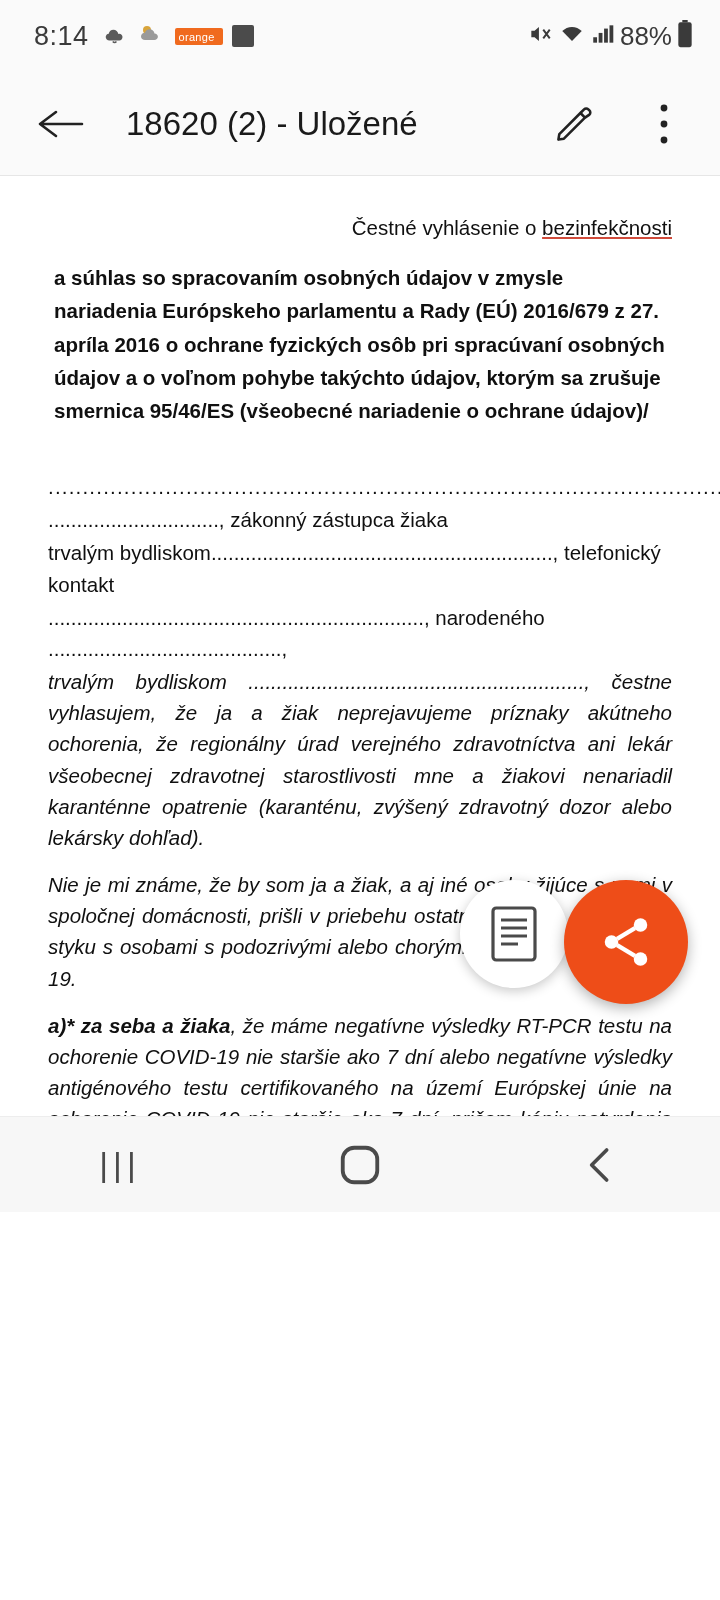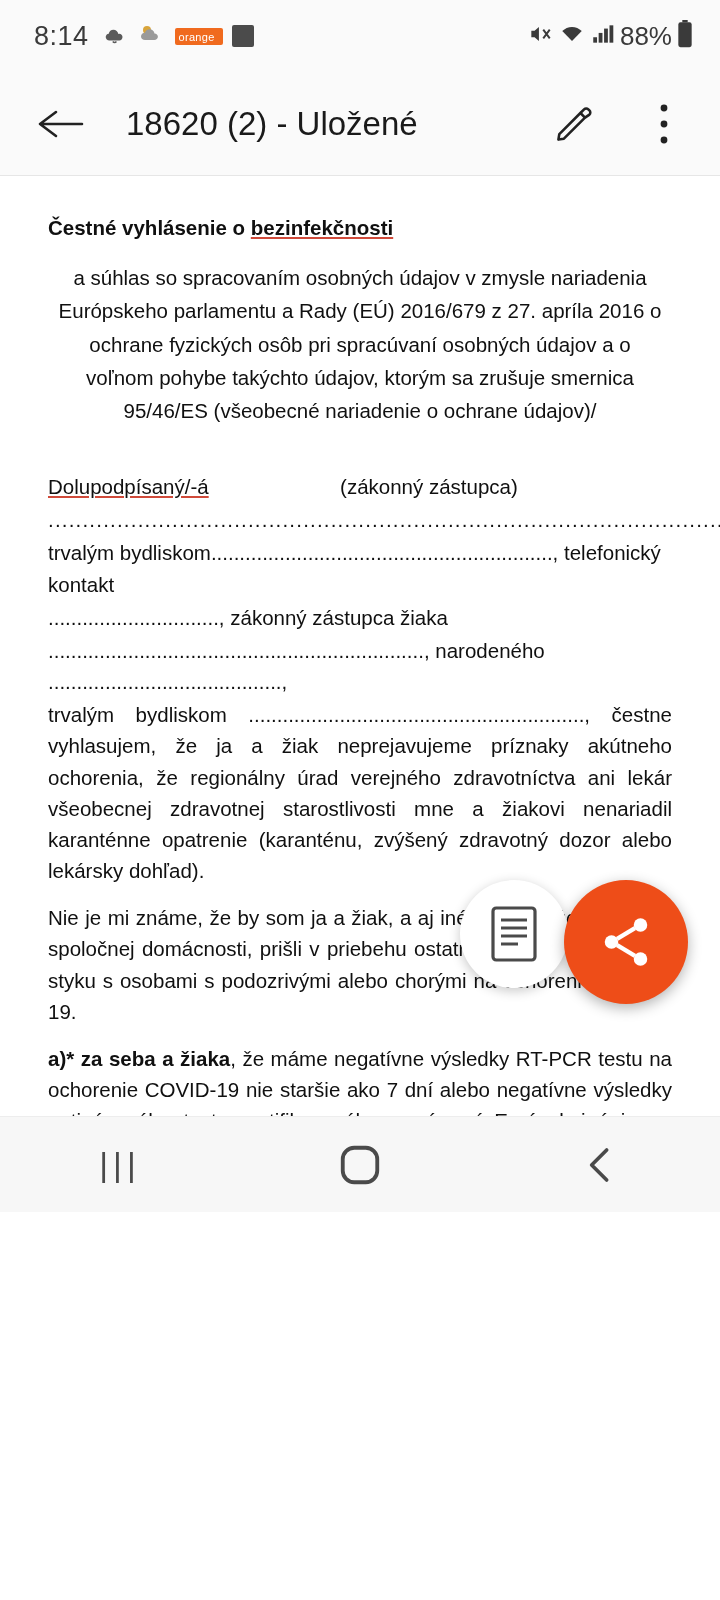--- a/index.html
+++ b/index.html
@@ -101,37 +101,37 @@
     position: relative;
     padding: 0 48px;
   }
   .doc-inner {
     padding-top: 36px;
     color: #101010;
     font-size: 20.5px;
     line-height: 1.52;
   }
   .doc-title {
-    text-align: left;
-    font-weight: bold;
+    text-align: right;
+    font-weight: normal;
     font-size: 20.5px;
     margin-bottom: 18px;
   }
   .doc-subtitle {
-    text-align: center;
-    font-weight: normal;
+    font-weight: bold;
     font-size: 20.5px;
     line-height: 1.62;
     margin: 0 6px 44px 6px;
   }
   .u { text-decoration: underline; text-decoration-color: #d04a3a; text-decoration-style: solid; }
   .uu { text-decoration: underline; }
   .p-just {
     text-align: justify;
     margin-bottom: 16px;
+    font-style: italic;
   }
   .fillrow {
     display: block;
     margin-bottom: 2px;
   }
   .dots { letter-spacing: 1.2px; }
   .bold { font-weight: bold; }
   .gap-sm { height: 18px; }
 
   
@@ -255,28 +255,23 @@
 
   <div class="doc-scroll">
     <div class="doc-inner">
 
       <div class="doc-title">
         Čestné vyhlásenie o <span class="u">bezinfekčnosti</span>
       </div>
 
       <div class="doc-subtitle">a súhlas so spracovaním osobných údajov v zmysle nariadenia Európskeho parlamentu a Rady (EÚ) 2016/679 z 27. apríla 2016 o ochrane fyzických osôb pri spracúvaní osobných údajov a o voľnom pohybe takýchto údajov, ktorým sa zrušuje smernica 95/46/ES (všeobecné nariadenie o ochrane údajov)/</div>
 
-      <div class="fillrow">
-        <span class="u">Dolupodpísaný/-á</span>
-        <span style="display:inline-block; width:120px;"></span>
-        <span>(zákonný                                 zástupca)</span>
-      </div>
       <div class="fillrow dots">...................................................................................................................,</div>
+      <div class="fillrow">..............................,              zákonný             zástupca             žiaka</div>
       <div class="fillrow">trvalým    bydliskom............................................................,     telefonický     kontakt</div>
-      <div class="fillrow">..............................,              zákonný             zástupca             žiaka</div>
       <div class="fillrow">..................................................................,   narodeného  .........................................,</div>
 
       <p class="p-just">trvalým bydliskom ..........................................................., čestne vyhlasujem, že ja a žiak neprejavujeme príznaky akútneho ochorenia, že regionálny úrad verejného zdravotníctva ani lekár všeobecnej zdravotnej starostlivosti mne a žiakovi nenariadil karanténne opatrenie (karanténu, zvýšený zdravotný dozor alebo lekársky dohľad).</p>
 
       <p class="p-just">Nie je mi známe, že by som ja a žiak, a aj iné osoby žijúce s nami v spoločnej domácnosti, prišli v priebehu ostatných dvoch týždňov do styku s osobami s podozrivými alebo chorými na ochorenie COVID-19.</p>
 
 
       <p class="p-just">
         <span class="bold">a)* za seba a žiaka</span><span>, že máme negatívne výsledky RT-PCR testu na ochorenie COVID-19 nie staršie ako 7 dní alebo negatívne výsledky antigénového testu certifikovaného na území Európskej únie na ochorenie COVID-19 nie staršie ako 7 dní, pričom kópiu potvrdenia o negatívnych výsledkoch RT-PCR testu na ochorenie COVID-19 alebo potvrdenia negatívnych výsledkov antigénového testu certifikovaného na území Európskej únie prikladáme za seba a žiaka ako prílohu k tomuto vyhláseniu</span>
       </p>

